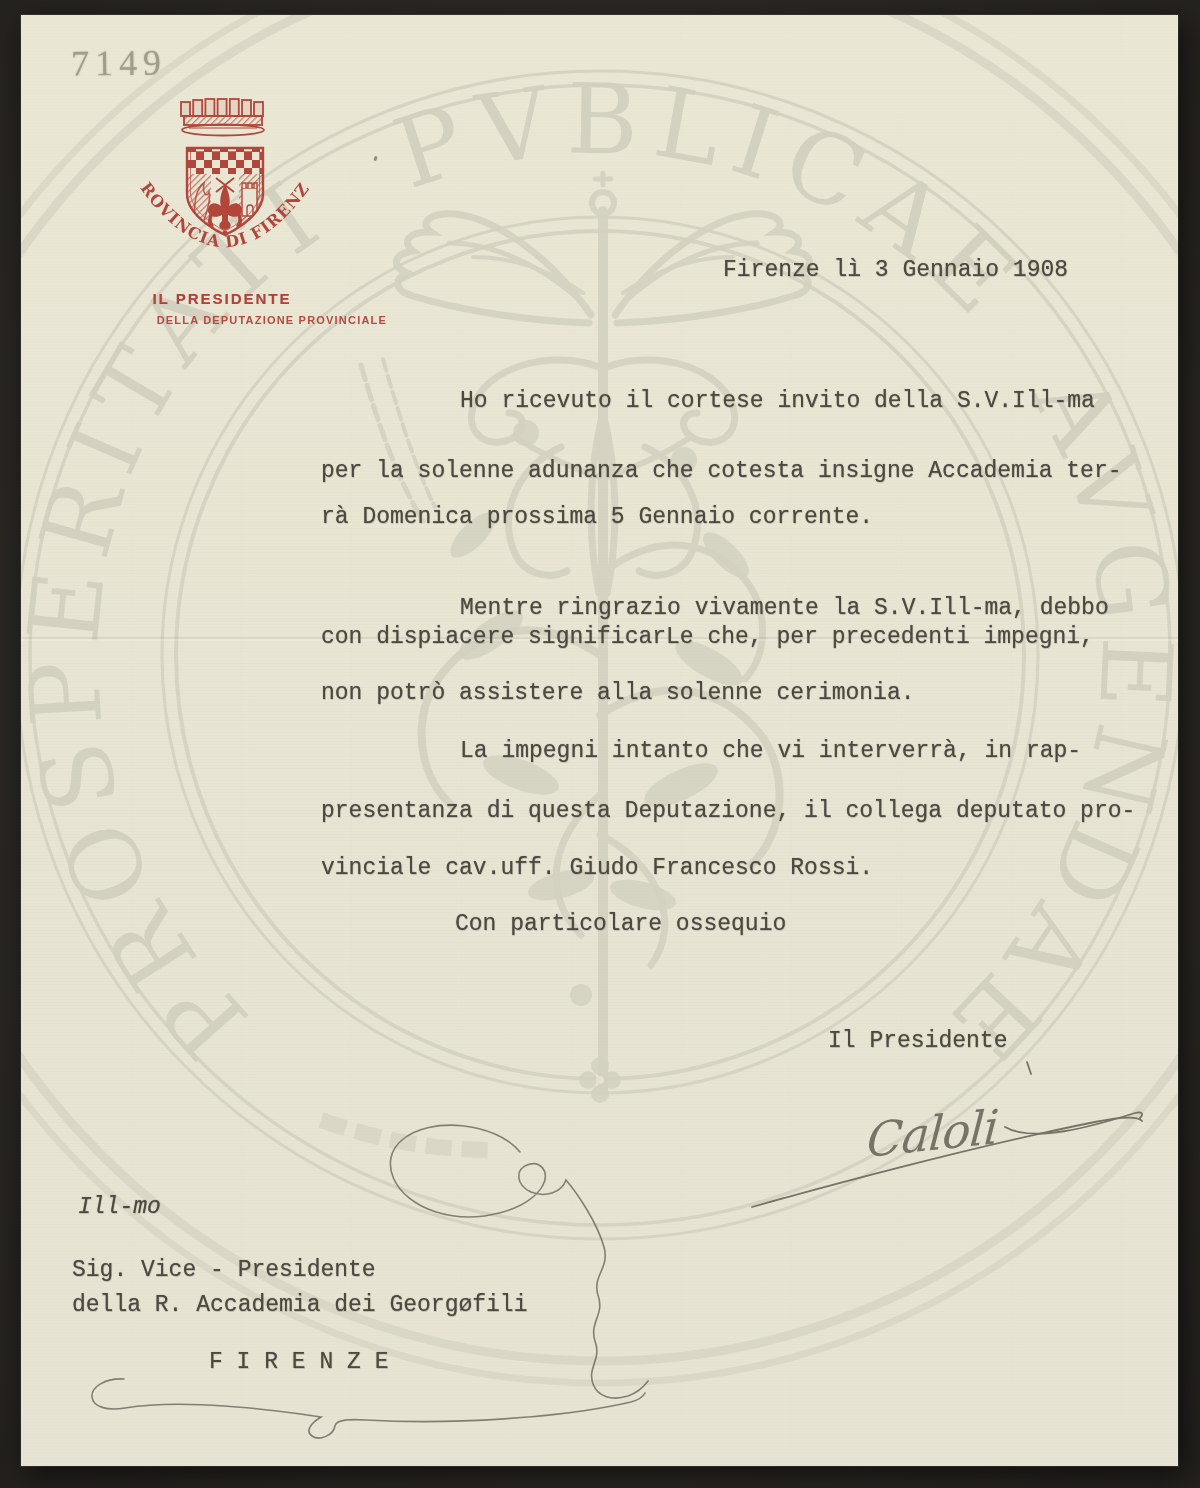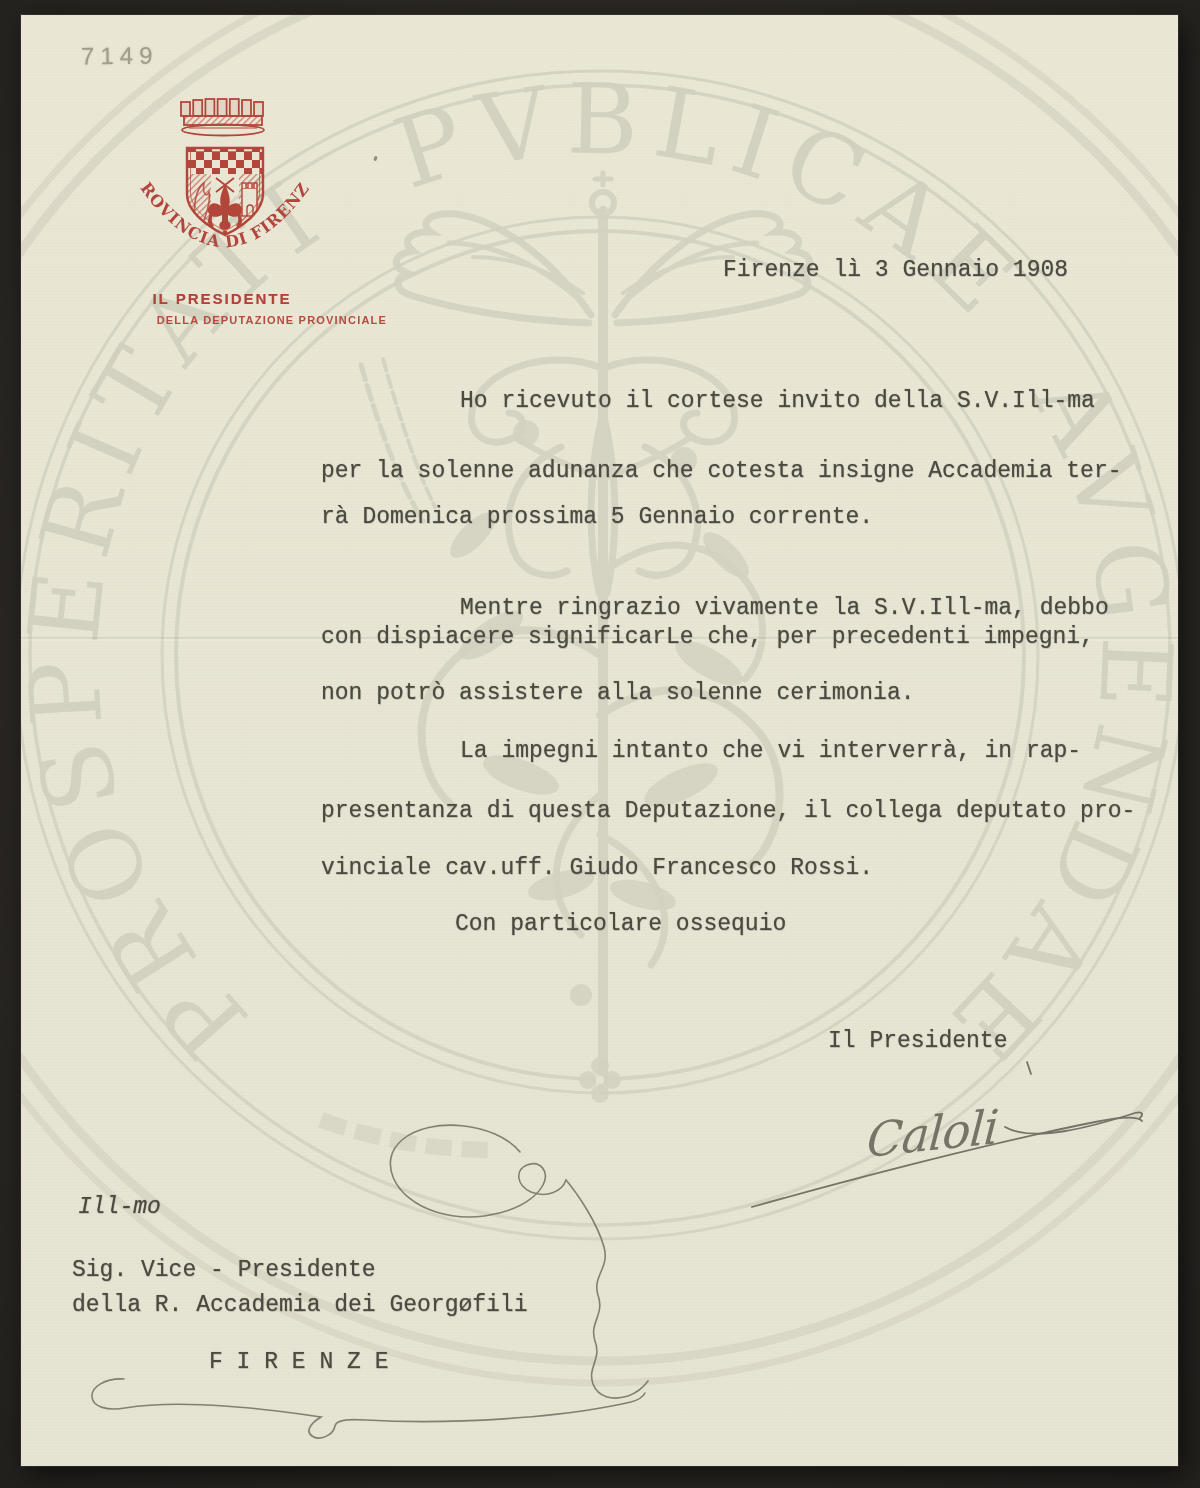--- a/index.html
+++ b/index.html
@@ -22,23 +22,23 @@
   .crease{
     position:absolute;left:0;top:622px;width:1157px;height:4px;opacity:.55;
     background:linear-gradient(180deg, rgba(118,112,94,.22) 0 45%, rgba(252,250,238,.4) 55% 100%);
   }
   .tw{
     position:absolute;font-family:"Liberation Mono","DejaVu Sans Mono",monospace;
     font-size:23px;line-height:26px;color:#4c4941;white-space:pre;
     text-shadow:0 0 1px rgba(76,73,65,.55), .5px .5px 0 rgba(76,73,65,.18);
   }
   .stamp{
-    position:absolute;left:60px;top:27px;
-    font-family:Liberation Sans, sans-serif;
-    font-size:24px;letter-spacing:6px;color:#94917e;opacity:.85;
+    position:absolute;left:50px;top:27px;
+    font-family:Liberation Serif, serif;
+    font-size:36px;letter-spacing:6px;color:#94917e;opacity:.85;
     text-shadow:0 0 2px rgba(148,145,126,.6);transform:rotate(-.6deg);
   }
   .crest{position:absolute;left:111px;top:73px;width:180px;height:186px;}
   .lh-title{
     position:absolute;left:76px;top:275px;width:250px;text-align:center;
     font-size:15px;font-weight:bold;letter-spacing:2px;color:#b2413a;
     text-shadow:.3px .3px 0 rgba(178,65,58,.4);
   }
   .lh-sub{
     position:absolute;left:36px;top:299px;width:330px;text-align:right;

